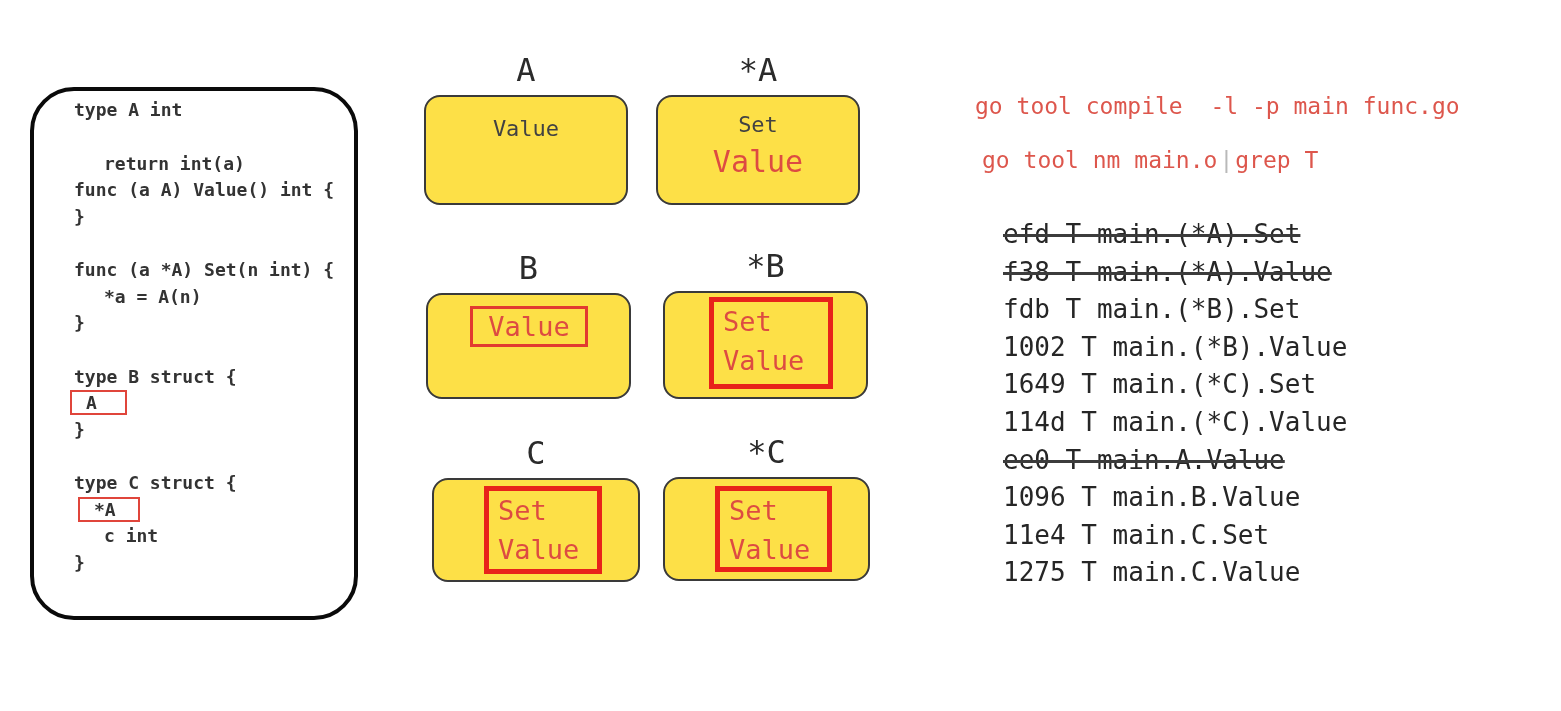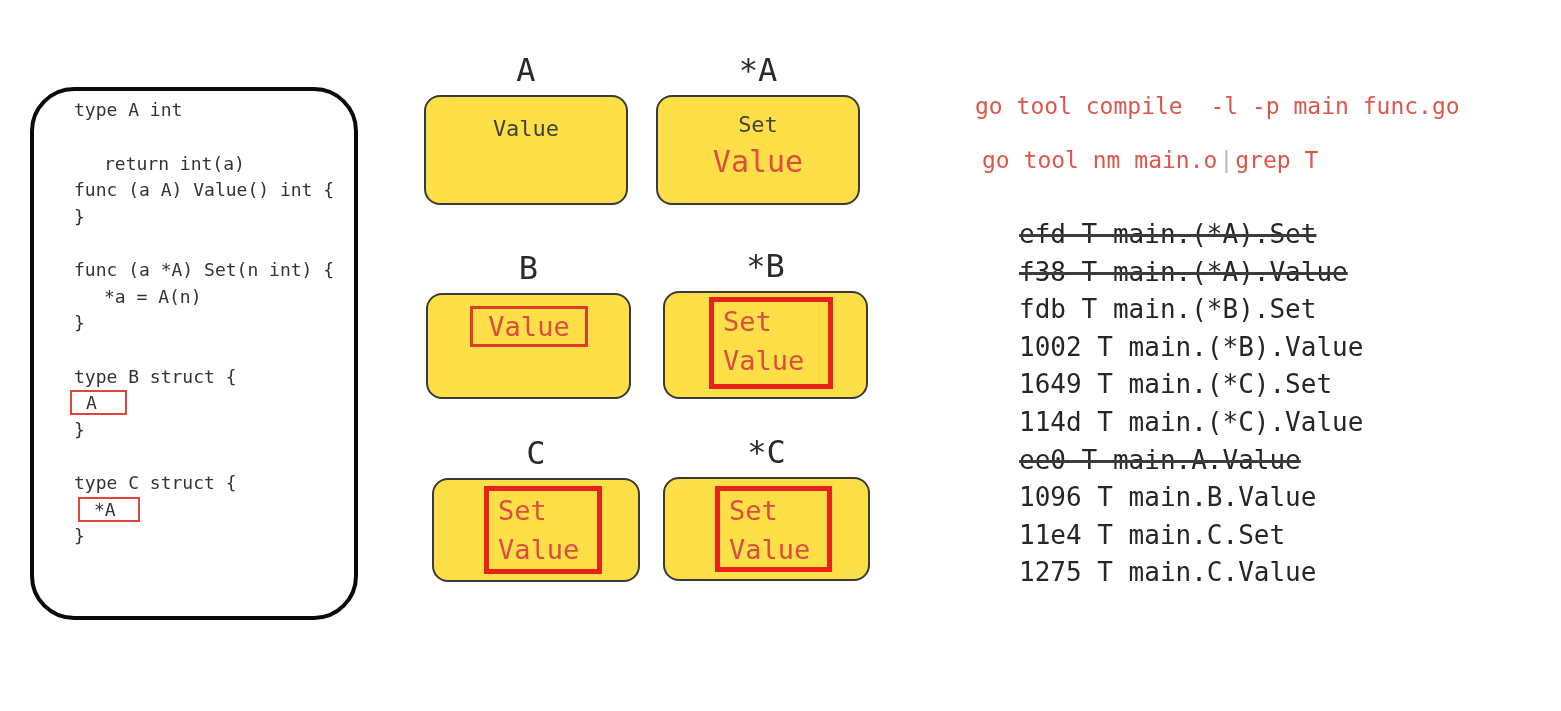--- a/index.html
+++ b/index.html
@@ -4,20 +4,21 @@
 <style>
   * { margin:0; padding:0; box-sizing:border-box; }
   html,body { width:1561px; height:711px; background:#ffffff; overflow:hidden; }
   body { font-family:"DejaVu Sans Mono","Liberation Mono",monospace; position:relative; }
 
   
   .code-panel {
     position:absolute; left:30px; top:87px; width:328px; height:533px;
     border:4px solid #0a0a0a; border-radius:44px; background:#fff;
     padding:6px 6px 0 40px;
+    font-weight:bold;
   }
   .code-line { font-size:18px; line-height:26.5px; color:#333; white-space:pre; }
   .code-line.indent { padding-left:30px; }
   .code-line.blank { height:27px; }
   .field-box {
     display:inline-block; border:2px solid #e0453b; height:25px; line-height:22px;
     margin-left:-4px; color:#333;
   }
   .field-box.fa { padding:0 28px 0 14px; }
   .field-box.fpa { padding:0 22px 0 14px; margin-left:4px; }
@@ -39,21 +40,21 @@
   }
   .hl-thick {
     position:absolute; border:5px solid #e8221a; color:#dd4b42;
     font-size:27px; line-height:39px; padding-left:9px;
   }
 
   
   .cmd { position:absolute; font-size:23px; color:#dd564c; white-space:pre; }
   .pipe { color:#b9b9b9; padding:0 2px; }
   .nm-list { position:absolute; left:1003px; top:216px; }
-  .nm-line { font-size:26px; line-height:37.6px; color:#262626; white-space:pre;margin-left:16px; }
+  .nm-line { font-size:26px; line-height:37.6px; color:#262626; white-space:pre; }
   .nm-line.struck span {
     text-decoration:line-through; text-decoration-thickness:2.5px; text-decoration-color:#3c3c3c;
     padding-right:6px;
   }
 </style>
 </head>
 <body>
 
 <div class="code-panel">
   <div class="code-line">type A int</div>
@@ -65,20 +66,21 @@
   <div class="code-line">func (a *A) Set(n int) {</div>
   <div class="code-line indent">*a = A(n)</div>
   <div class="code-line">}</div>
   <div class="code-line blank"></div>
   <div class="code-line">type B struct {</div>
   <div class="code-line"><span class="field-box fa">A</span></div>
   <div class="code-line">}</div>
   <div class="code-line blank"></div>
   <div class="code-line">type C struct {</div>
   <div class="code-line"><span class="field-box fpa">*A</span></div>
+  <div class="code-line indent">c int</div>
   <div class="code-line">}</div>
 </div>
 
 <div class="ms-group" style="left:424px; top:50px; width:204px;">
   <div class="ms-label">A</div>
   <div class="ms-box" style="height:110px;">
     <div class="ms-item-dark" style="margin-top:19px;">Value</div>
   </div>
 </div>
 

